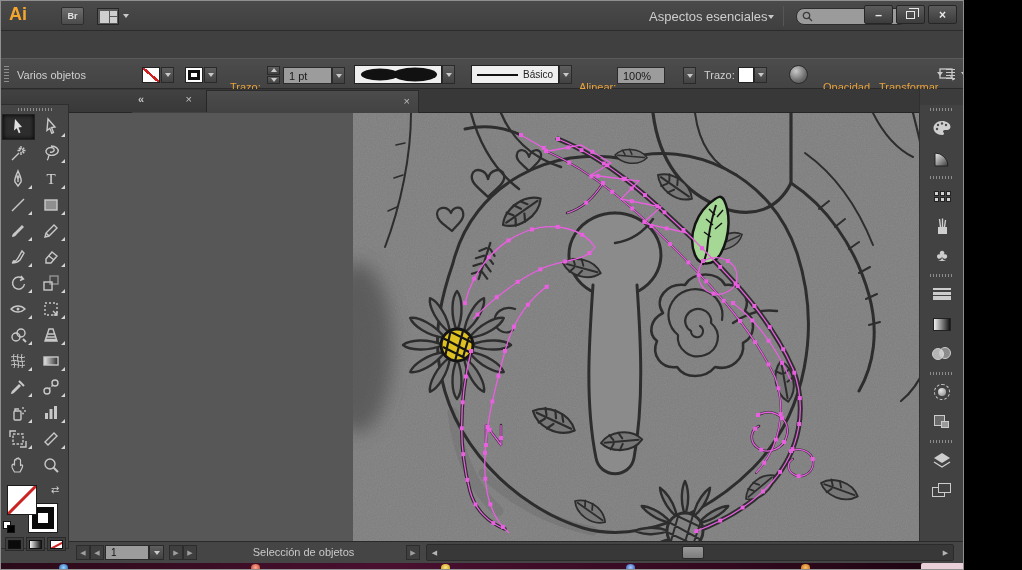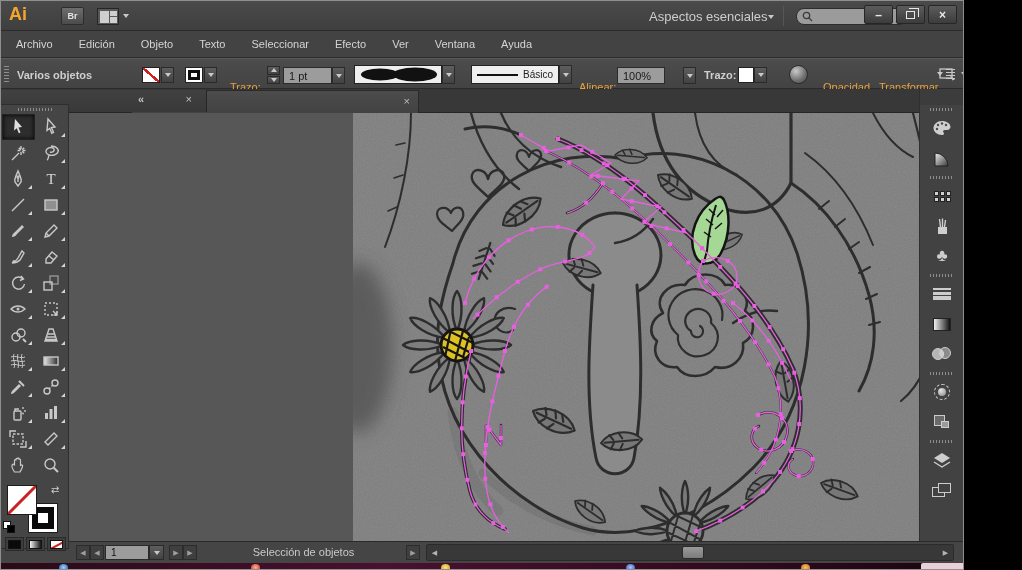--- a/index.html
+++ b/index.html
@@ -28,21 +28,21 @@
   .restore-glyph{position:relative;width:9px;height:8px;border:1px solid #e8e8e8;}
   .restore-glyph::before{content:"";position:absolute;left:2px;top:-4px;width:9px;height:8px;border:1px solid #e8e8e8;border-bottom:none;border-left:none;}
 
   
   .menubar{position:absolute;left:0;top:30px;width:100%;height:27px;background:#434343;border-bottom:1px solid #2c2c2c;display:flex;align-items:center;padding-left:2px;}
   .menu-item{color:#d4d4d4;font-size:11px;padding:0 13px;height:100%;display:flex;align-items:center;}
 
   
   .controlbar{position:absolute;left:0;top:57px;width:100%;height:31px;background:linear-gradient(#4c4c4c,#434343);border-top:1px solid #5a5a5a;border-bottom:1px solid #2a2a2a;}
   .grip-v{position:absolute;left:3px;top:7px;width:5px;height:17px;background-image:repeating-linear-gradient(#8d8d8d 0 1px,transparent 1px 3px);}
-  .cb-label{position:absolute;top:10px;font-size:11px;color:#cfcfcf;font-weight:bold;}
+  .cb-label{position:absolute;top:10px;font-size:11px;color:#cfcfcf;}
   .cb-link{position:absolute;top:22px;font-size:11px;color:var(--accent-orange);border-bottom:1px dotted var(--accent-orange);cursor:pointer;}
   .swatch{position:absolute;top:8px;width:18px;height:16px;background:#fff;border:1px solid #222;}
   .none-slash{position:absolute;inset:0;background:linear-gradient(to top right,transparent 44%,#cc2222 44%,#cc2222 56%,transparent 56%);}
   .stroke-hole{position:absolute;inset:2px;border:3px solid #0d0d0d;background:transparent;}
   .ddbtn{position:absolute;top:8px;width:13px;height:16px;background:linear-gradient(#5e5e5e,#424242);border:1px solid #2a2a2a;display:flex;align-items:center;justify-content:center;}
   .stepper{position:absolute;left:266px;top:7px;width:13px;height:18px;display:flex;flex-direction:column;gap:1px;}
   .stepper span{flex:1;background:linear-gradient(#5e5e5e,#424242);border:1px solid #2a2a2a;display:flex;align-items:center;justify-content:center;}
   .tri-u-s{width:0;height:0;border-left:3px solid transparent;border-right:3px solid transparent;border-bottom:4px solid #c9c9c9;}
   .tri-d-s{width:0;height:0;border-left:3px solid transparent;border-right:3px solid transparent;border-top:4px solid #c9c9c9;}
   .field{position:absolute;top:8px;height:17px;background:#9c9c9c;border:1px solid #2a2a2a;color:#1a1a1a;font-size:11px;display:flex;align-items:center;padding-left:5px;}
@@ -166,31 +166,20 @@
     </div>
     <div class="winbtns">
       <div class="winbtn">–</div>
       <div class="winbtn">
           <span class="restore-glyph"></span>
         </div>
       <div class="winbtn">×</div>
     </div>
   </div>
 
-  <div class="menubar">
-    <span class="menu-item">Archivo</span>
-    <span class="menu-item">Edición</span>
-    <span class="menu-item">Objeto</span>
-    <span class="menu-item">Texto</span>
-    <span class="menu-item">Seleccionar</span>
-    <span class="menu-item">Efecto</span>
-    <span class="menu-item">Ver</span>
-    <span class="menu-item">Ventana</span>
-    <span class="menu-item">Ayuda</span>
-  </div>
 
   <div class="controlbar">
     <div class="grip-v"></div>
     <span class="cb-label" style="left:16px">Varios objetos</span>
     <div class="swatch" style="left:141px">
         <span class="none-slash"></span>
       </div>
     <div class="ddbtn" style="left:160px">
         <span class="tri-d-s"></span>
       </div>

